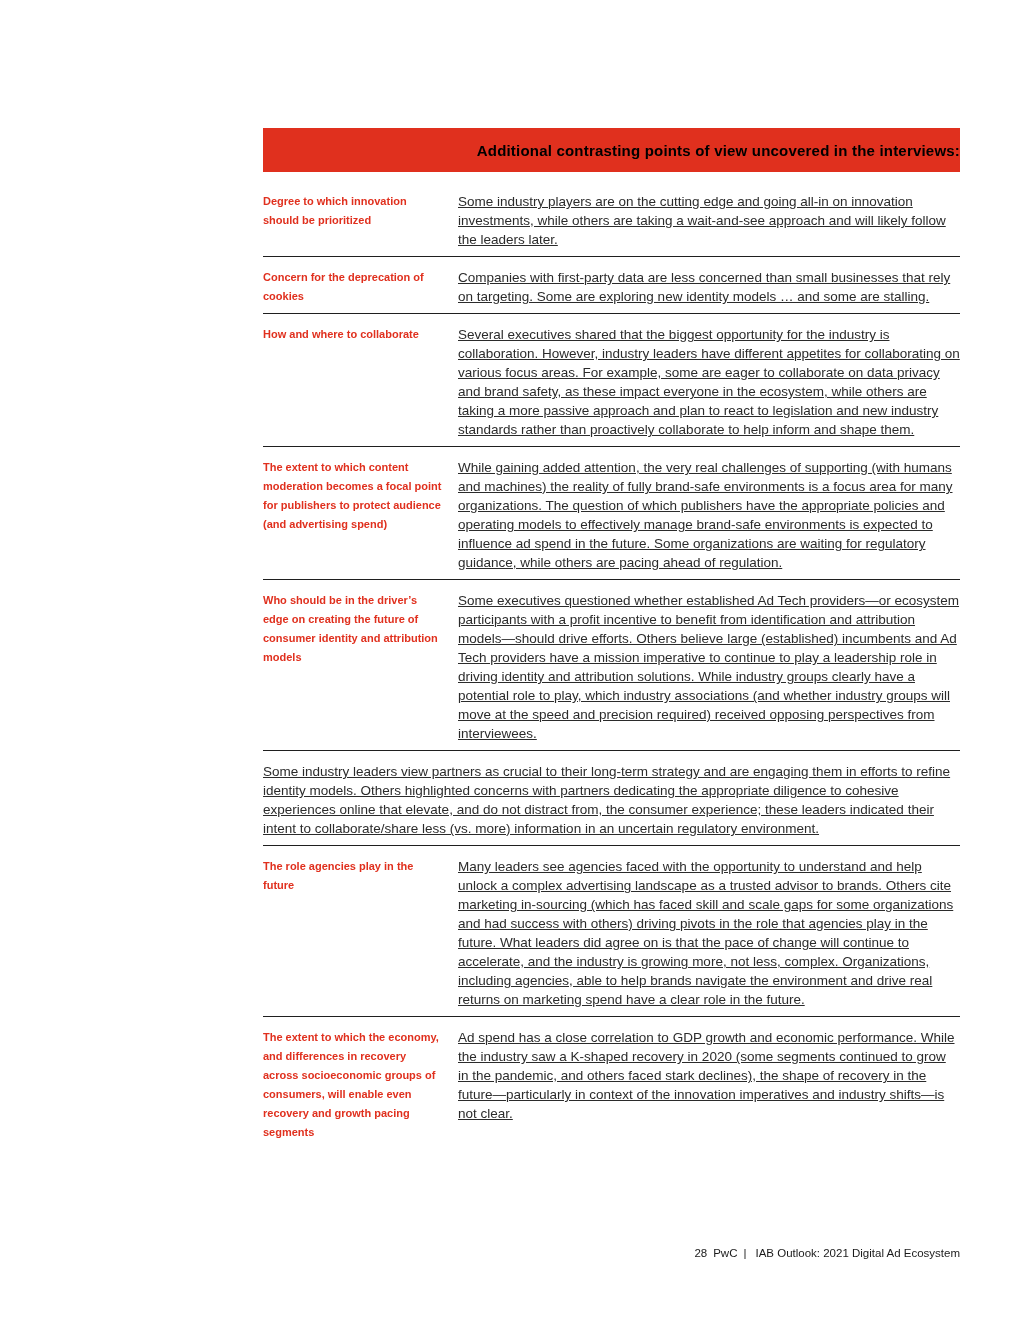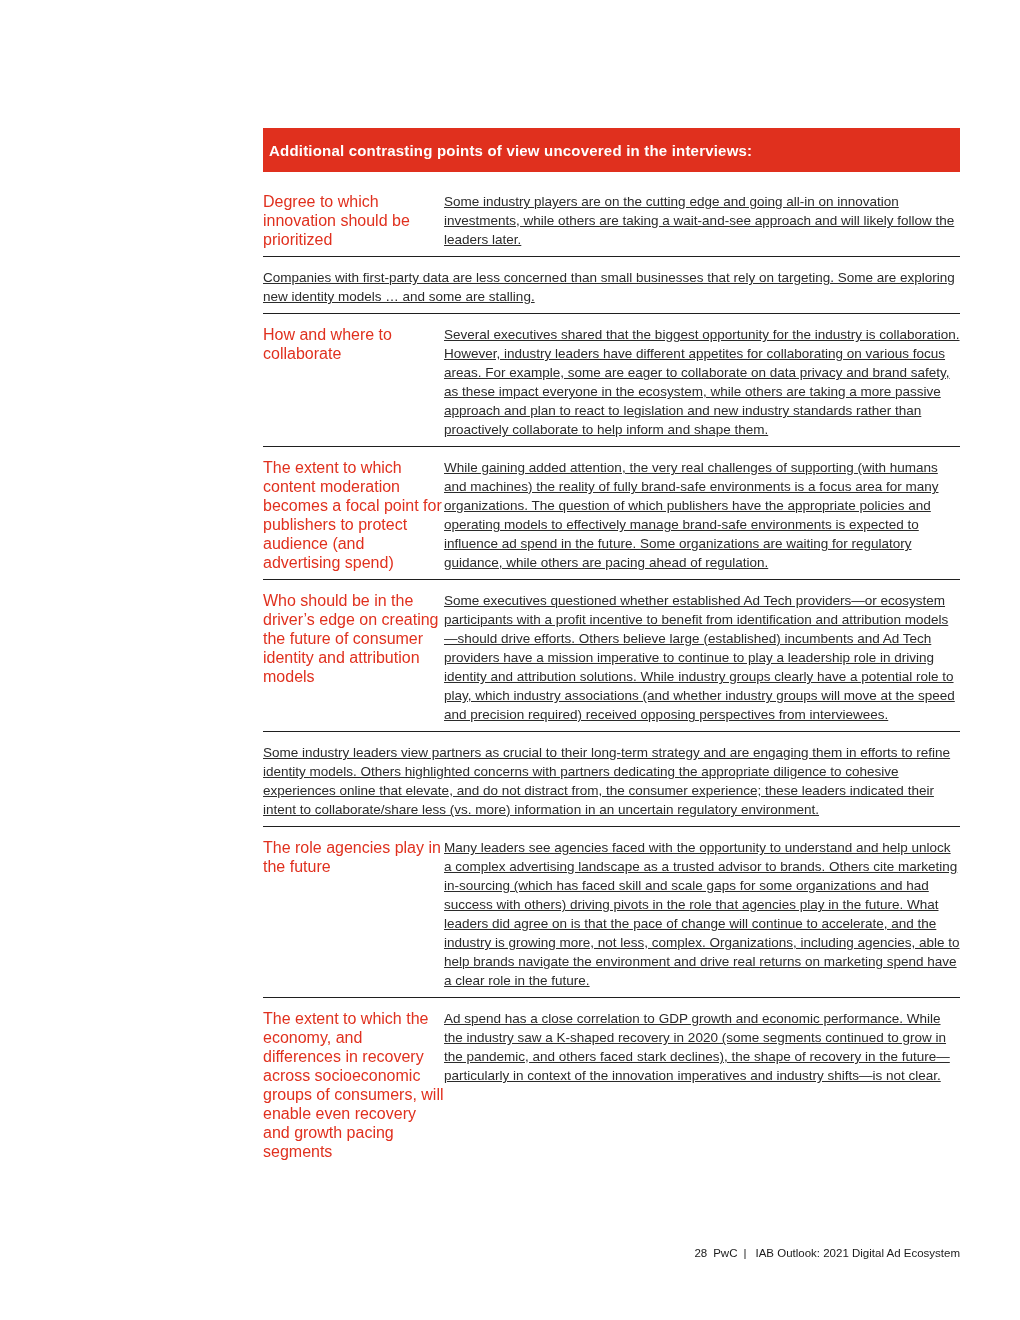--- a/index.html
+++ b/index.html
@@ -13,42 +13,44 @@
     overflow: hidden;
   }
   .content {
     position: absolute;
     left: 263px;
     top: 128px;
     width: 697px;
   }
   .banner {
     background: var(--accent, #E0301E);
-    color: #ffffff;
+    color: #000000;
     height: 44px;
     display: flex;
     align-items: center;
     padding-left: 6px;
     font-size: 15px;
     font-weight: bold;
     letter-spacing: 0.2px;
+    justify-content: flex-end;
   }
   .rows { width: 100%; }
   .row {
     display: flex;
     padding: 11px 0 7px 0;
     border-bottom: 1px solid var(--divider, #1f1f1f);
   }
   .row:first-child { padding-top: 20px; }
   .row:last-child { border-bottom: none; }
   .row-heading {
     flex: 0 0 181px;
+    margin-right: 14px;
     color: var(--accent, #E0301E);
-    font-weight: normal;
-    font-size: 16px;
+    font-weight: bold;
+    font-size: 11px;
     line-height: 19px;
   }
   .row-body {
     flex: 1;
     color: var(--body-text, #2b2b2b);
     font-size: 13.5px;
     line-height: 19px;
     text-decoration: underline;
   }
   .footer {
@@ -74,20 +76,21 @@
     </div>
 
     <div class="rows">
 
       <div class="row">
         <div class="row-heading">Degree to which innovation should be prioritized</div>
         <div class="row-body">Some industry players are on the cutting edge and going all-in on innovation investments, while others are taking a wait-and-see approach and will likely follow the leaders later.</div>
       </div>
 
       <div class="row">
+        <div class="row-heading">Concern for the deprecation of cookies</div>
         <div class="row-body">Companies with first-party data are less concerned than small businesses that rely on targeting. Some are exploring new identity models … and some are stalling.</div>
       </div>
 
       <div class="row">
         <div class="row-heading">How and where to collaborate</div>
         <div class="row-body">Several executives shared that the biggest opportunity for the industry is collaboration. However, industry leaders have different appetites for collaborating on various focus areas. For example, some are eager to collaborate on data privacy and brand safety, as these impact everyone in the ecosystem, while others are taking a more passive approach and plan to react to legislation and new industry standards rather than proactively collaborate to help inform and shape them.</div>
       </div>
 
       <div class="row">
         <div class="row-heading">The extent to which content moderation becomes a focal point for publishers to protect audience (and advertising spend)</div>

